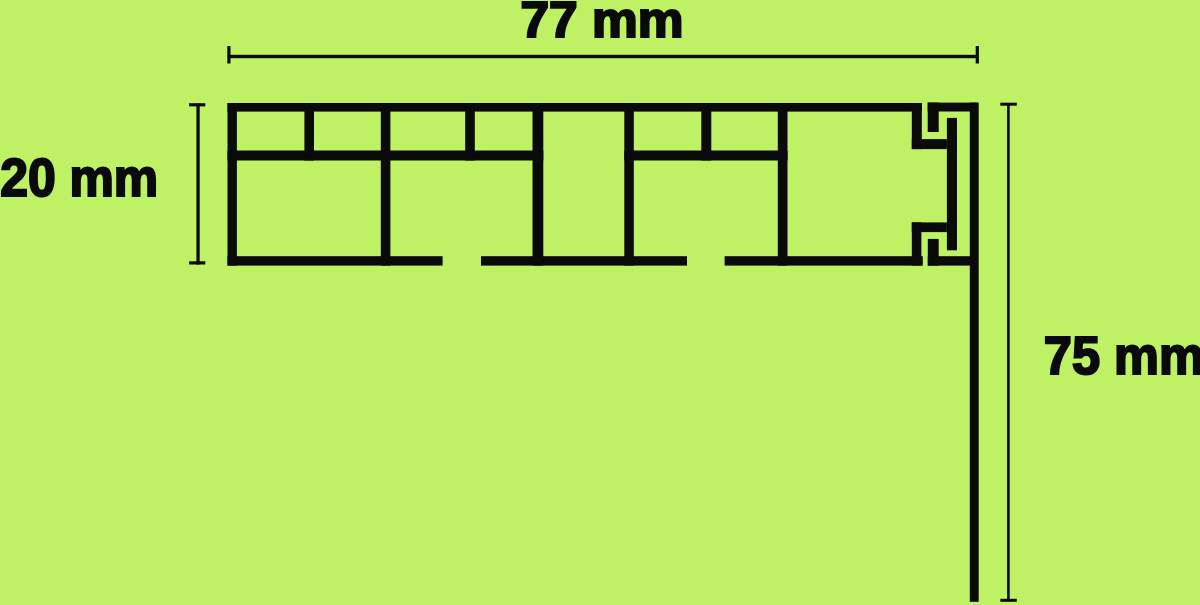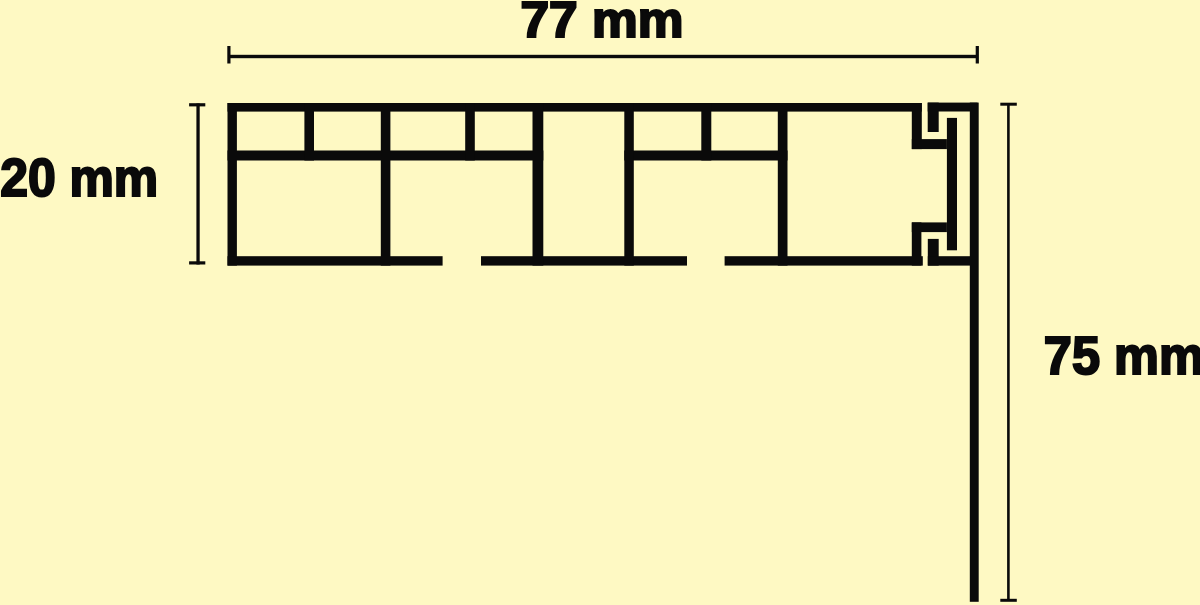--- a/index.html
+++ b/index.html
@@ -1,16 +1,16 @@
 <!DOCTYPE html>
 <html><head>
 <meta charset="utf-8">
 <style>
   html,body{margin:0;padding:0;background:#ffffff;}
-  .page{position:relative;width:1200px;height:605px;background:#fef9c3;overflow:hidden;}
+  .page{position:relative;width:1200px;height:605px;background:#bef264;overflow:hidden;}
   svg{display:block;}
   text{font-family:"Liberation Sans", sans-serif;font-weight:bold;fill:#0a0a0a;}
 </style>
 </head>
 <body>
 <div class="page">
 <svg width="1200" height="605" viewBox="0 0 1200 605" xmlns="http://www.w3.org/2000/svg">
   <g fill="#0a0a0a" stroke="none">
 
     <text x="602" y="36.6" font-size="49.5" text-anchor="middle" textLength="163" lengthAdjust="spacingAndGlyphs" stroke="#0a0a0a" stroke-width="2.2">77 mm</text>

